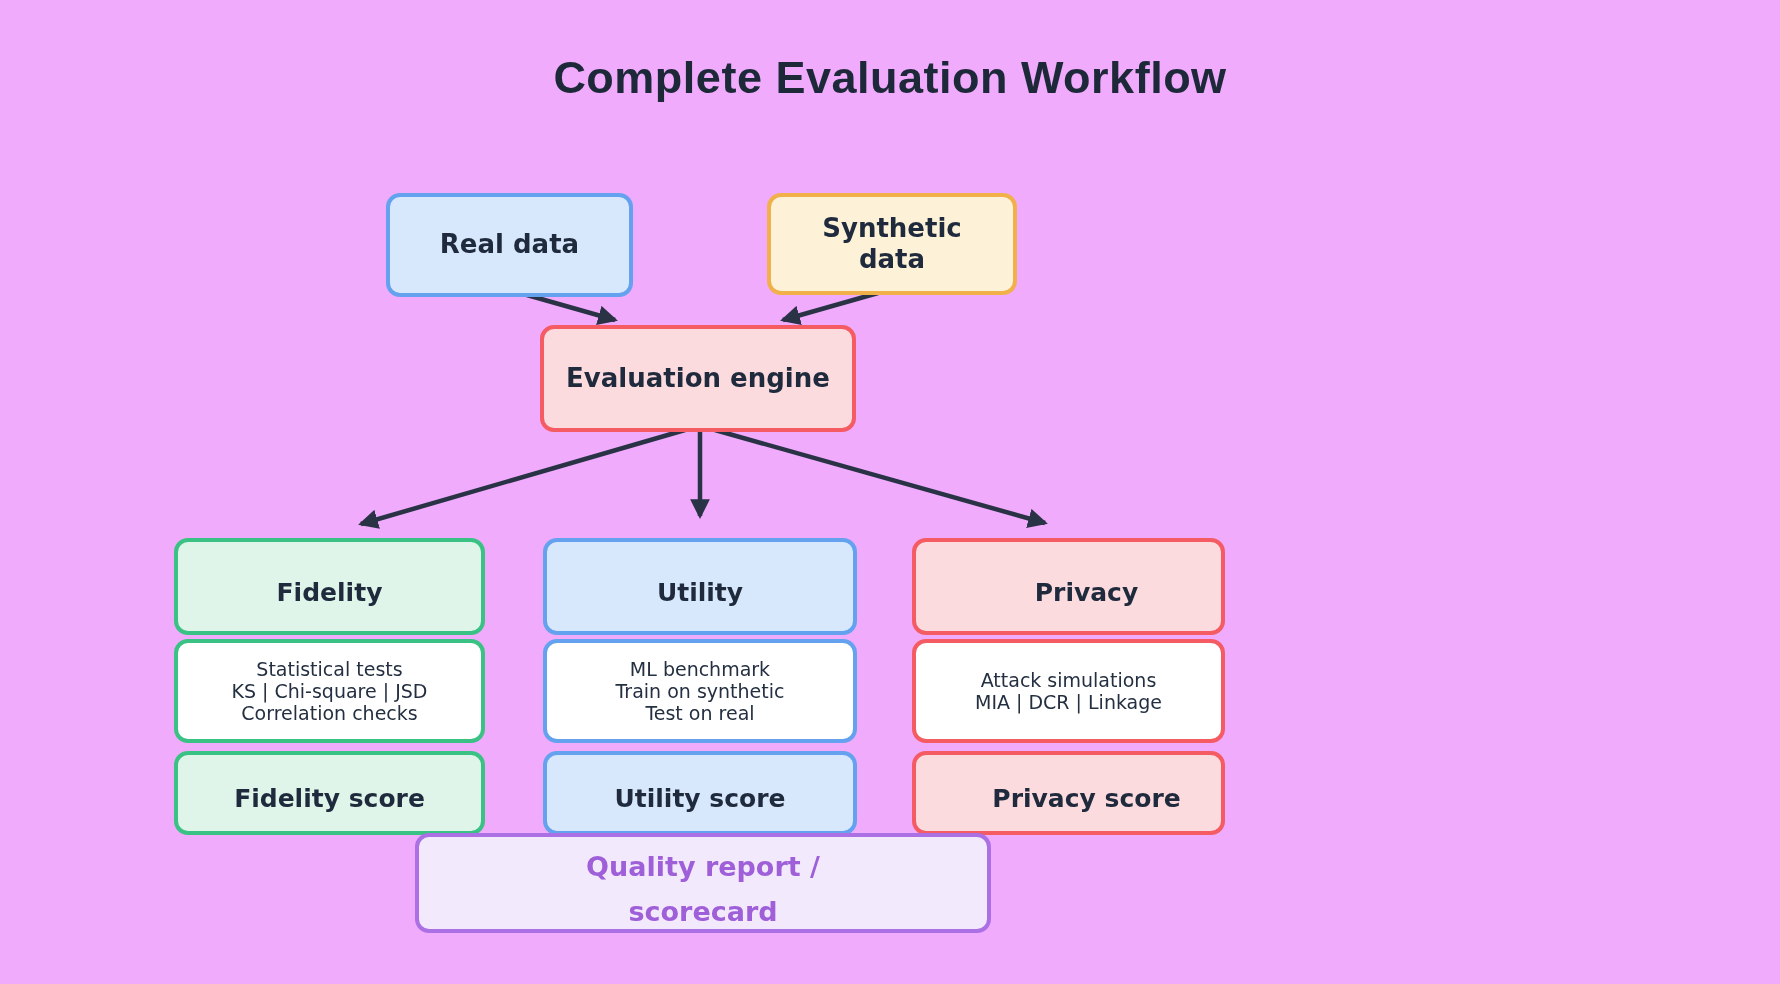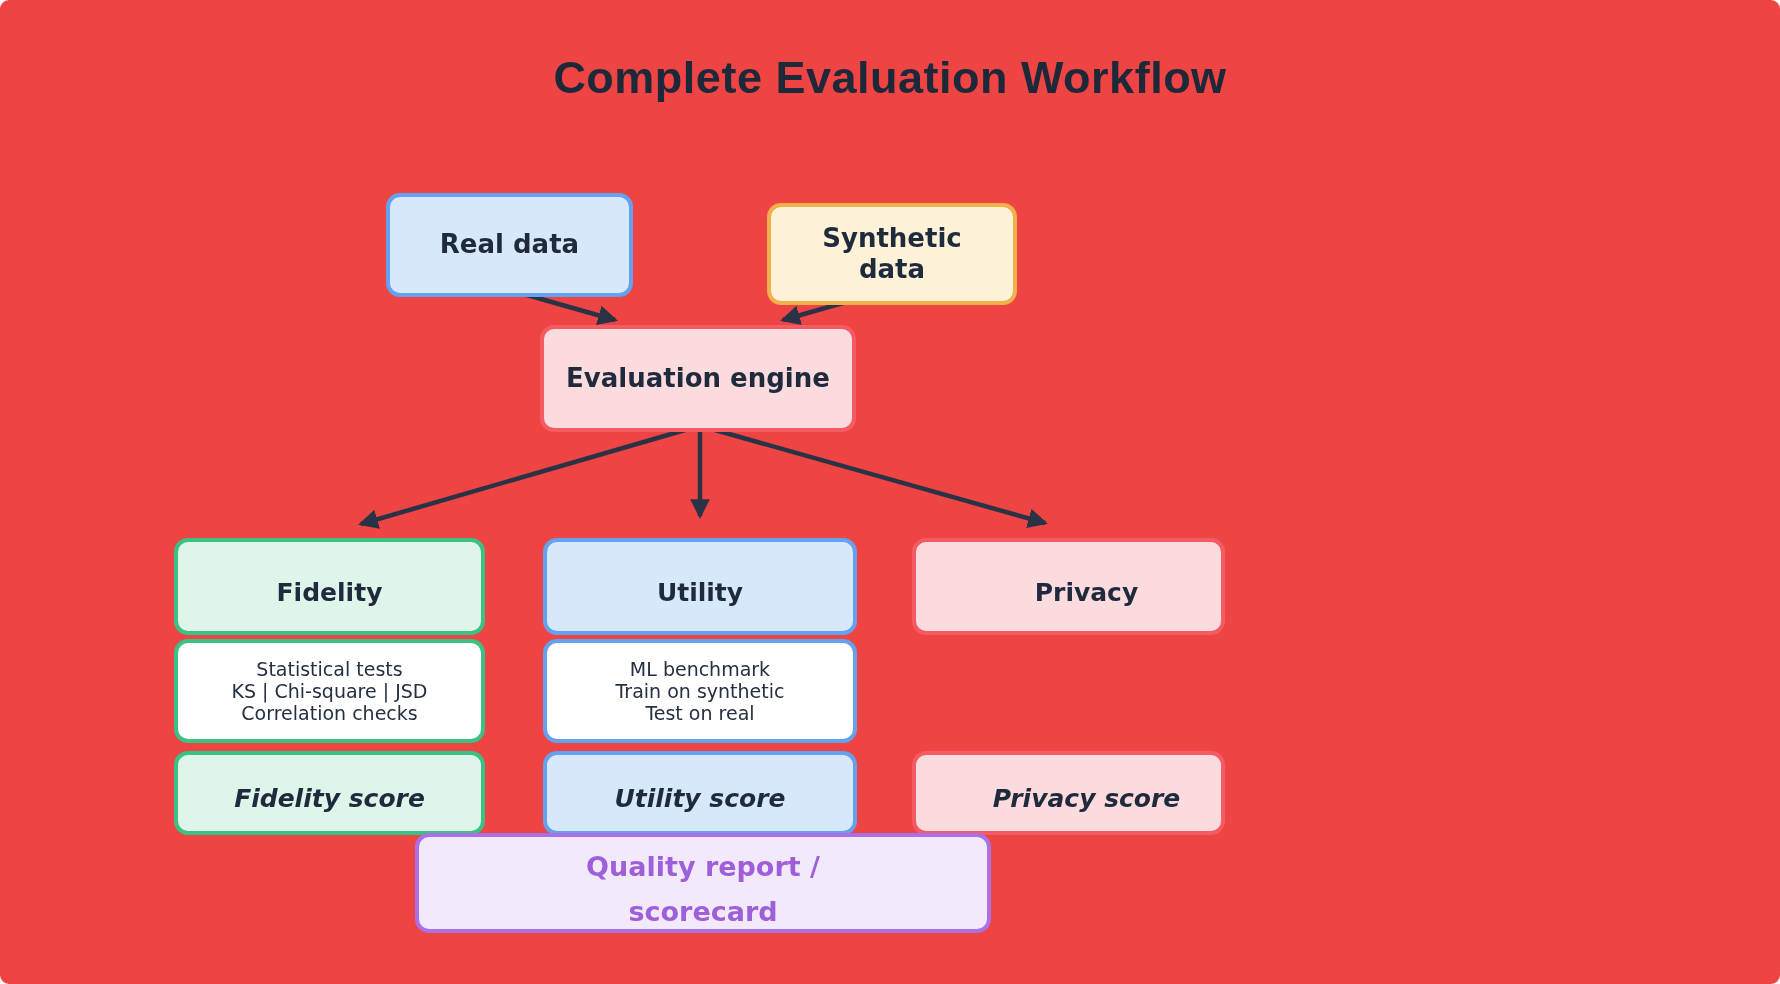--- a/index.html
+++ b/index.html
@@ -1,48 +1,48 @@
 <!DOCTYPE html>
 <html><head>
 <meta charset="utf-8">
 <style>
   html,body { margin:0; padding:0; background:#ffffff; }
   .canvas {
-    position:relative; width:1780px; height:984px; background:#ef4444;
-    font-family:"DejaVu Sans", sans-serif; overflow:hidden;border-radius:9px;
+    position:relative; width:1780px; height:984px; background:#f0abfc;
+    font-family:"DejaVu Sans", sans-serif; overflow:hidden;
   }
   .title {
     position:absolute; left:0; top:52px; width:1780px; text-align:center;
     font-family:"Liberation Sans", sans-serif;
     font-size:45px; font-weight:800; color:#1d2939; letter-spacing:0.5px;
   }
   .arrows { position:absolute; left:0; top:0; width:1780px; height:984px; z-index:1; }
   .node {
     position:absolute; box-sizing:border-box; z-index:2;
     border:4px solid; border-radius:14px;
     display:flex; flex-direction:column; align-items:center; justify-content:center;
     text-align:center; color:#1f2a3d;
   }
   .node .big { font-size:26px; font-weight:bold; line-height:1.2; }
   .node .mid { font-size:25px; font-weight:bold; line-height:1.2;margin-top:12px; }
   .node .small { font-size:19px; font-weight:normal; line-height:22px; color:#243041; }
 
   
   .real      { left:386px; top:193px; width:247px; height:104px; border-color:#64a2ef; background:#d8e8fc; }
-  .synthetic { left:767px; top:203px; width:250px; height:102px; border-color:#f2b04a; background:#fdf1d7; }
+  .synthetic { left:767px; top:193px; width:250px; height:102px; border-color:#f2b04a; background:#fdf1d7; }
   
   .engine    { left:540px; top:325px; width:316px; height:107px; border-color:#f45b63; background:#fcdbde; }
 
   
   .col-fidelity { left:174px; width:311px; }
   .col-utility  { left:543px; width:314px; }
   .col-privacy  { left:912px; width:313px; }
   .row-header { top:538px; height:97px; }
   .row-detail { top:639px; height:104px; background:#ffffff; }
-  .row-score  { top:751px; height:84px;font-style:italic; }
+  .row-score  { top:751px; height:84px; }
 
   .green  { border-color:#3ac284; }
   .green-fill  { background:#e0f5ea; }
   .blue   { border-color:#64a2ef; }
   .blue-fill   { background:#d8e8fc; }
   .red    { border-color:#f45b63; }
   .red-fill    { background:#fcdbde;padding-left:36px; }
 
   
   .quality {
@@ -105,20 +105,24 @@
     <div class="small">Train on synthetic</div>
     <div class="small">Test on real</div>
   </div>
   <div class="node col-utility row-score blue blue-fill">
     <div class="mid">Utility score</div>
   </div>
 
   <div class="node col-privacy row-header red red-fill">
     <div class="mid">Privacy</div>
   </div>
+  <div class="node col-privacy row-detail red">
+    <div class="small">Attack simulations</div>
+    <div class="small">MIA | DCR | Linkage</div>
+  </div>
   <div class="node col-privacy row-score red red-fill">
     <div class="mid">Privacy score</div>
   </div>
 
   <div class="node quality">
     <div class="big">Quality report /</div>
     <div class="big">scorecard</div>
   </div>
 
 </div>

